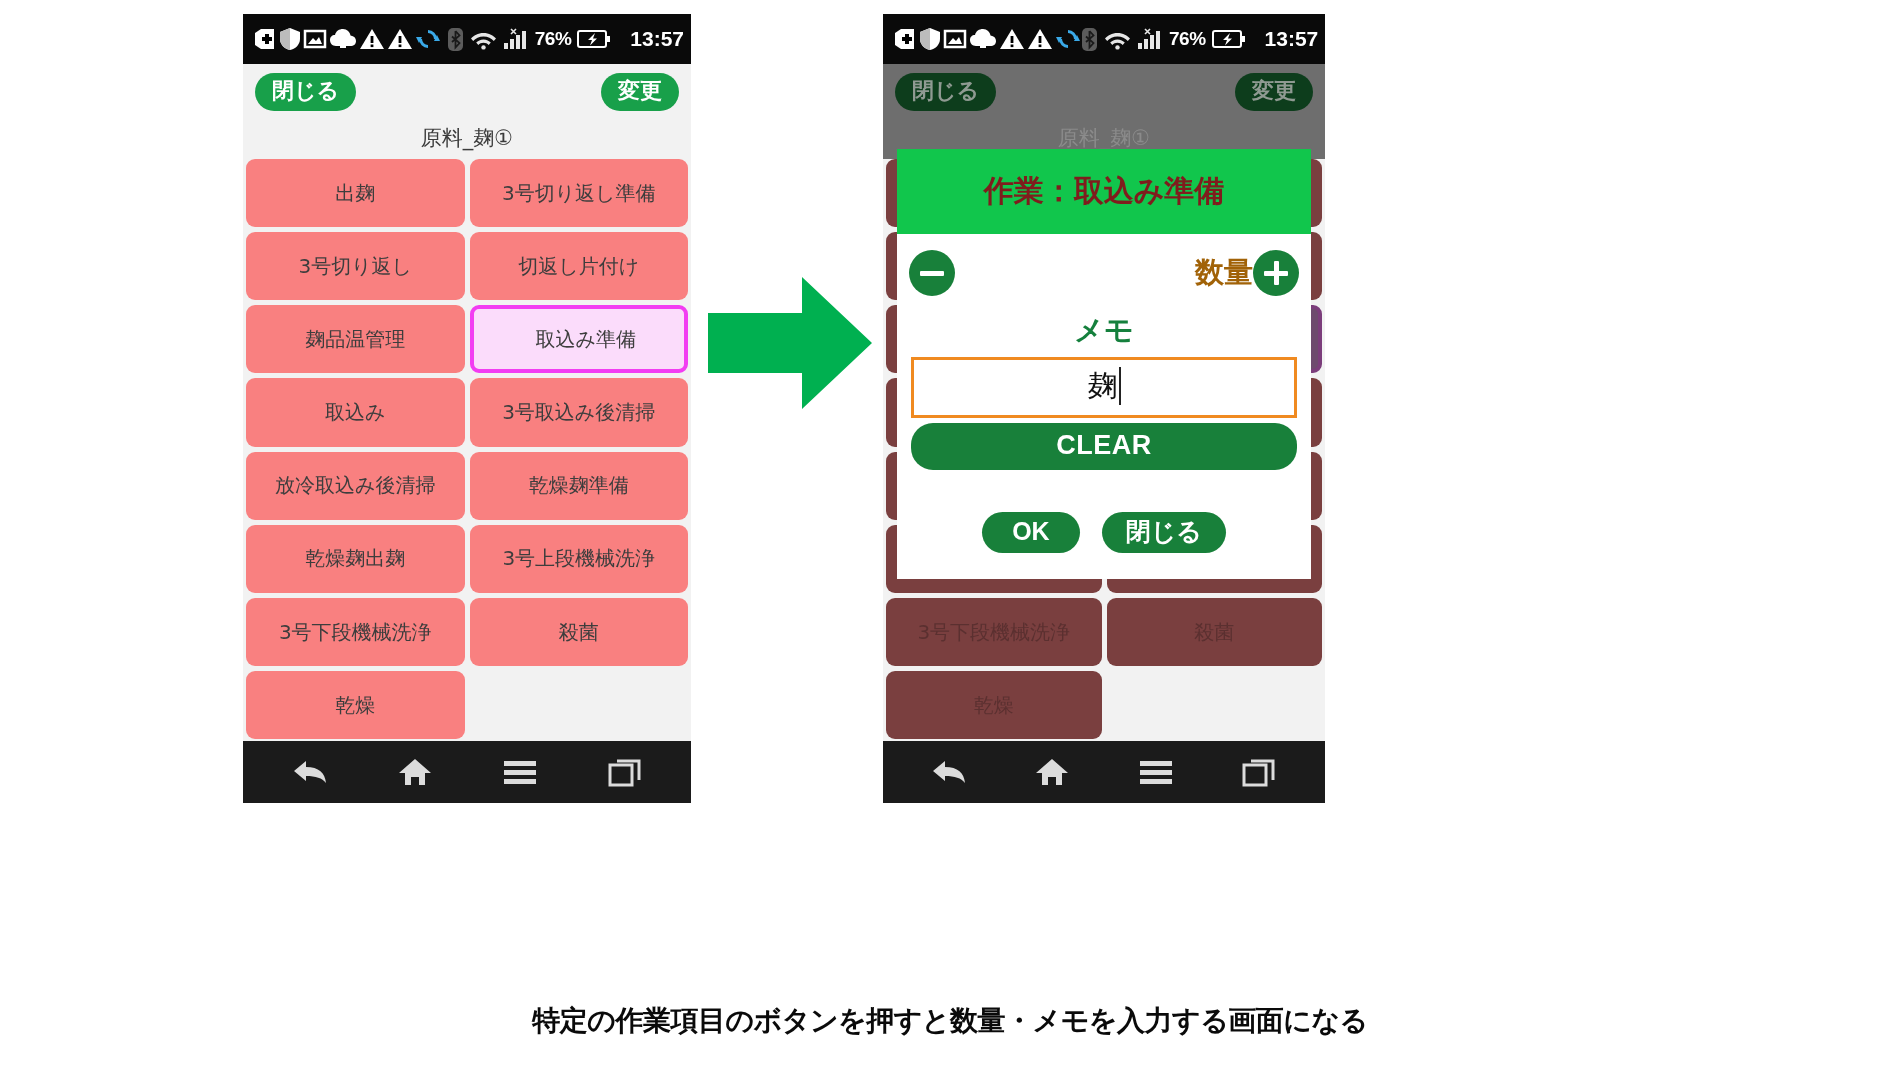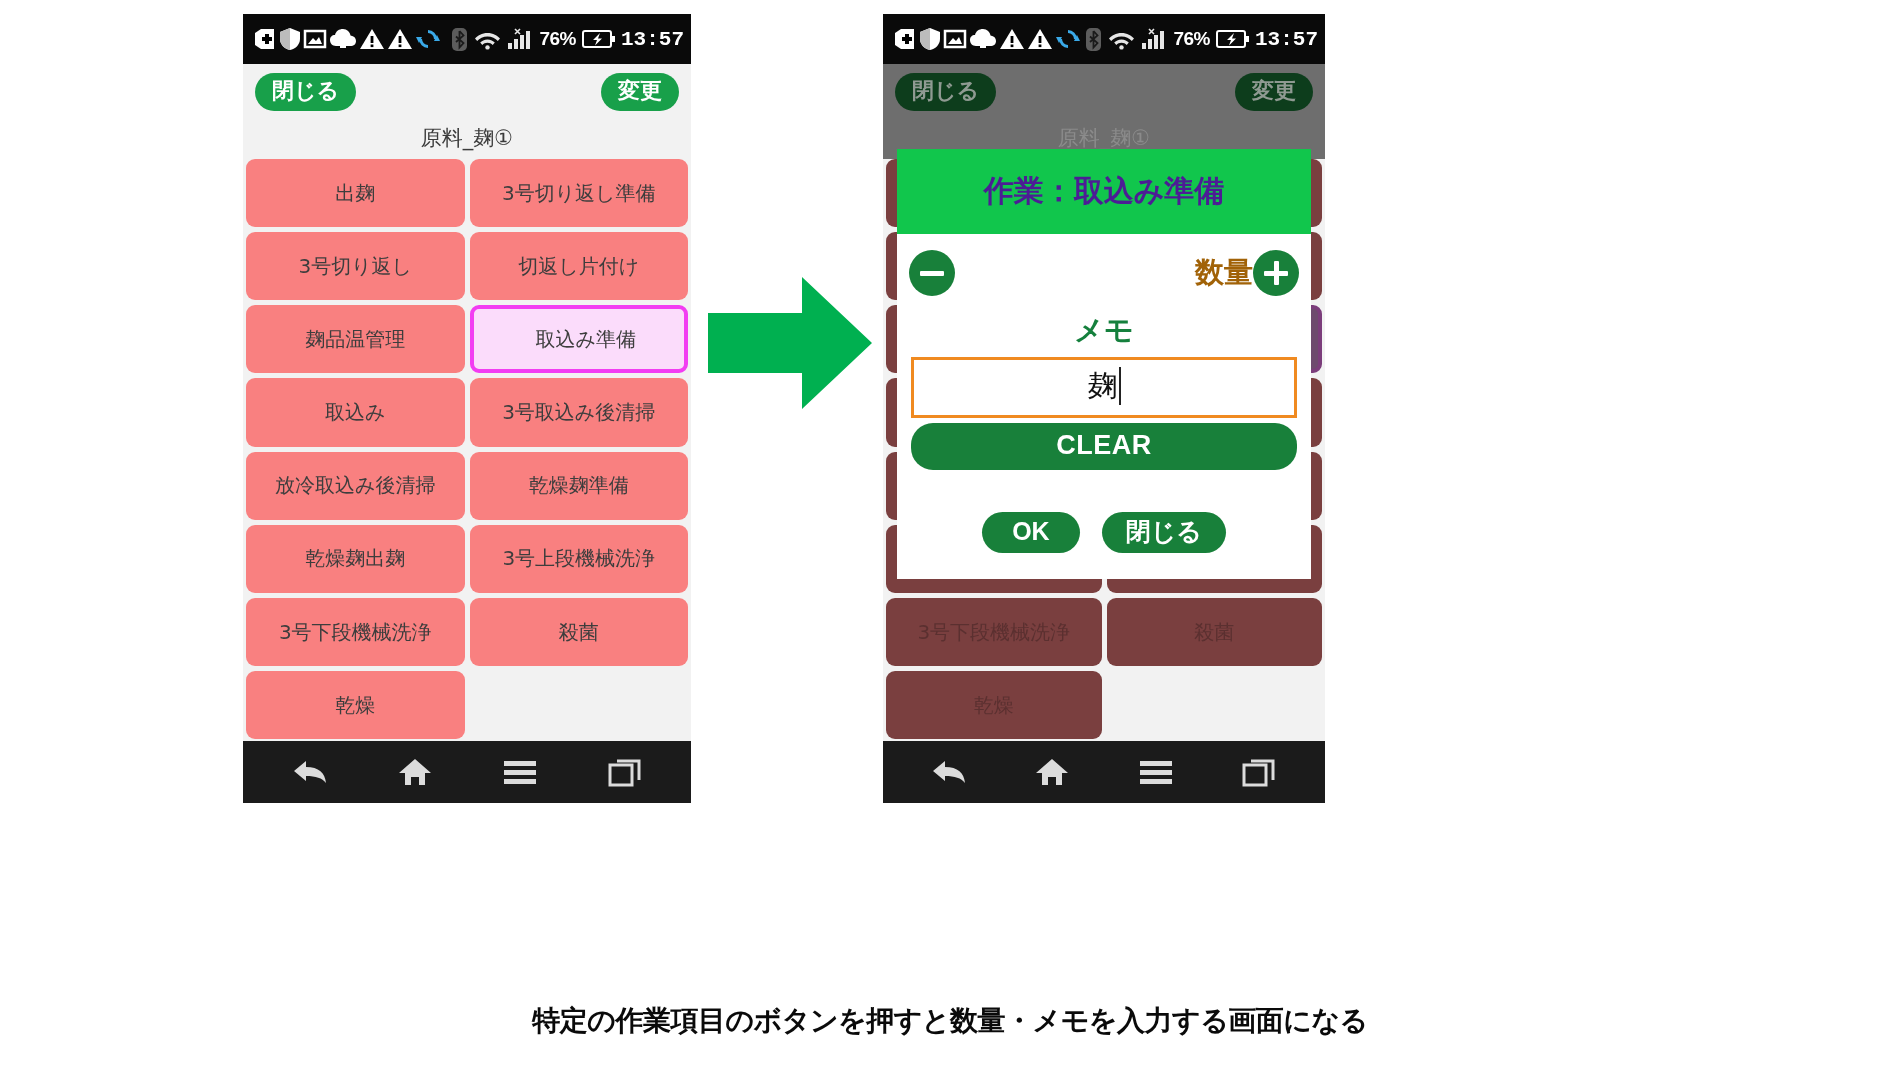--- a/index.html
+++ b/index.html
@@ -49,22 +49,22 @@
     font-size: 19px;
     font-weight: 700;
     letter-spacing: -0.5px;
     font-family: "Liberation Sans", sans-serif;
   }
   .sb-time {
     color: #fff;
     font-size: 21px;
     font-weight: 700;
     letter-spacing: 0px;
-    font-family: Liberation Mono, monospace;
-    margin-left: 0;
+    font-family: Liberation Sans, sans-serif;
+    margin-left: 14px;
   }
 
   
   .app-body {
     flex: 1 1 auto;
     background: #f2f2f2;
     position: relative;
     overflow: hidden;
     display: flex;
     flex-direction: column;
@@ -148,21 +148,21 @@
     left: 14px;
     top: 85px;
     width: 414px;
     background: #fff;
     z-index: 10;
     display: flex;
     flex-direction: column;
   }
   .dlg-header {
     background: #11c64c;
-    color: #4c1d95;
+    color: #7f1d1d;
     font-size: 30px;
     font-weight: 700;
     text-align: center;
     padding: 25px 6px 27px 6px;
     line-height: 1.1;
   }
   .dlg-qty-row {
     display: flex;
     align-items: center;
     justify-content: space-between;

